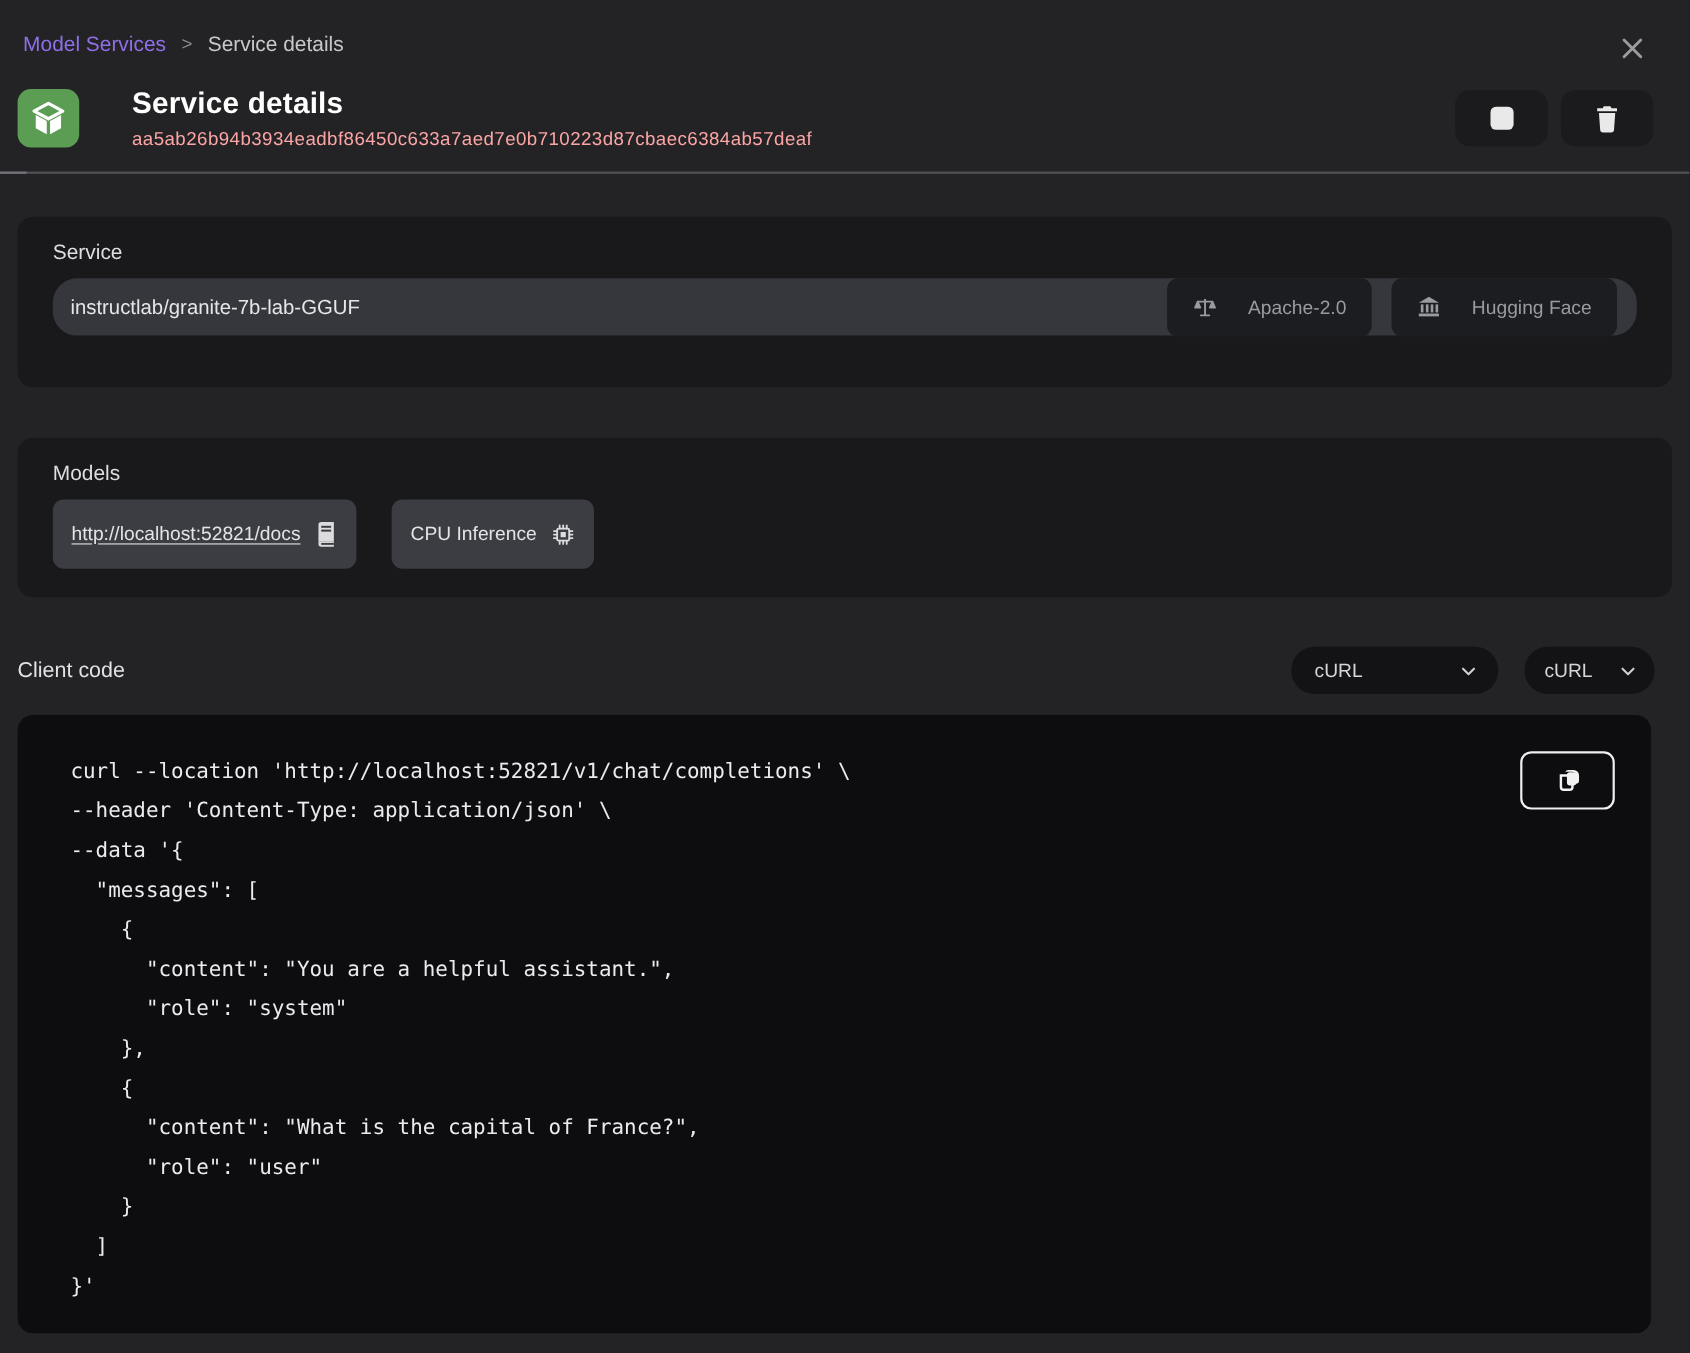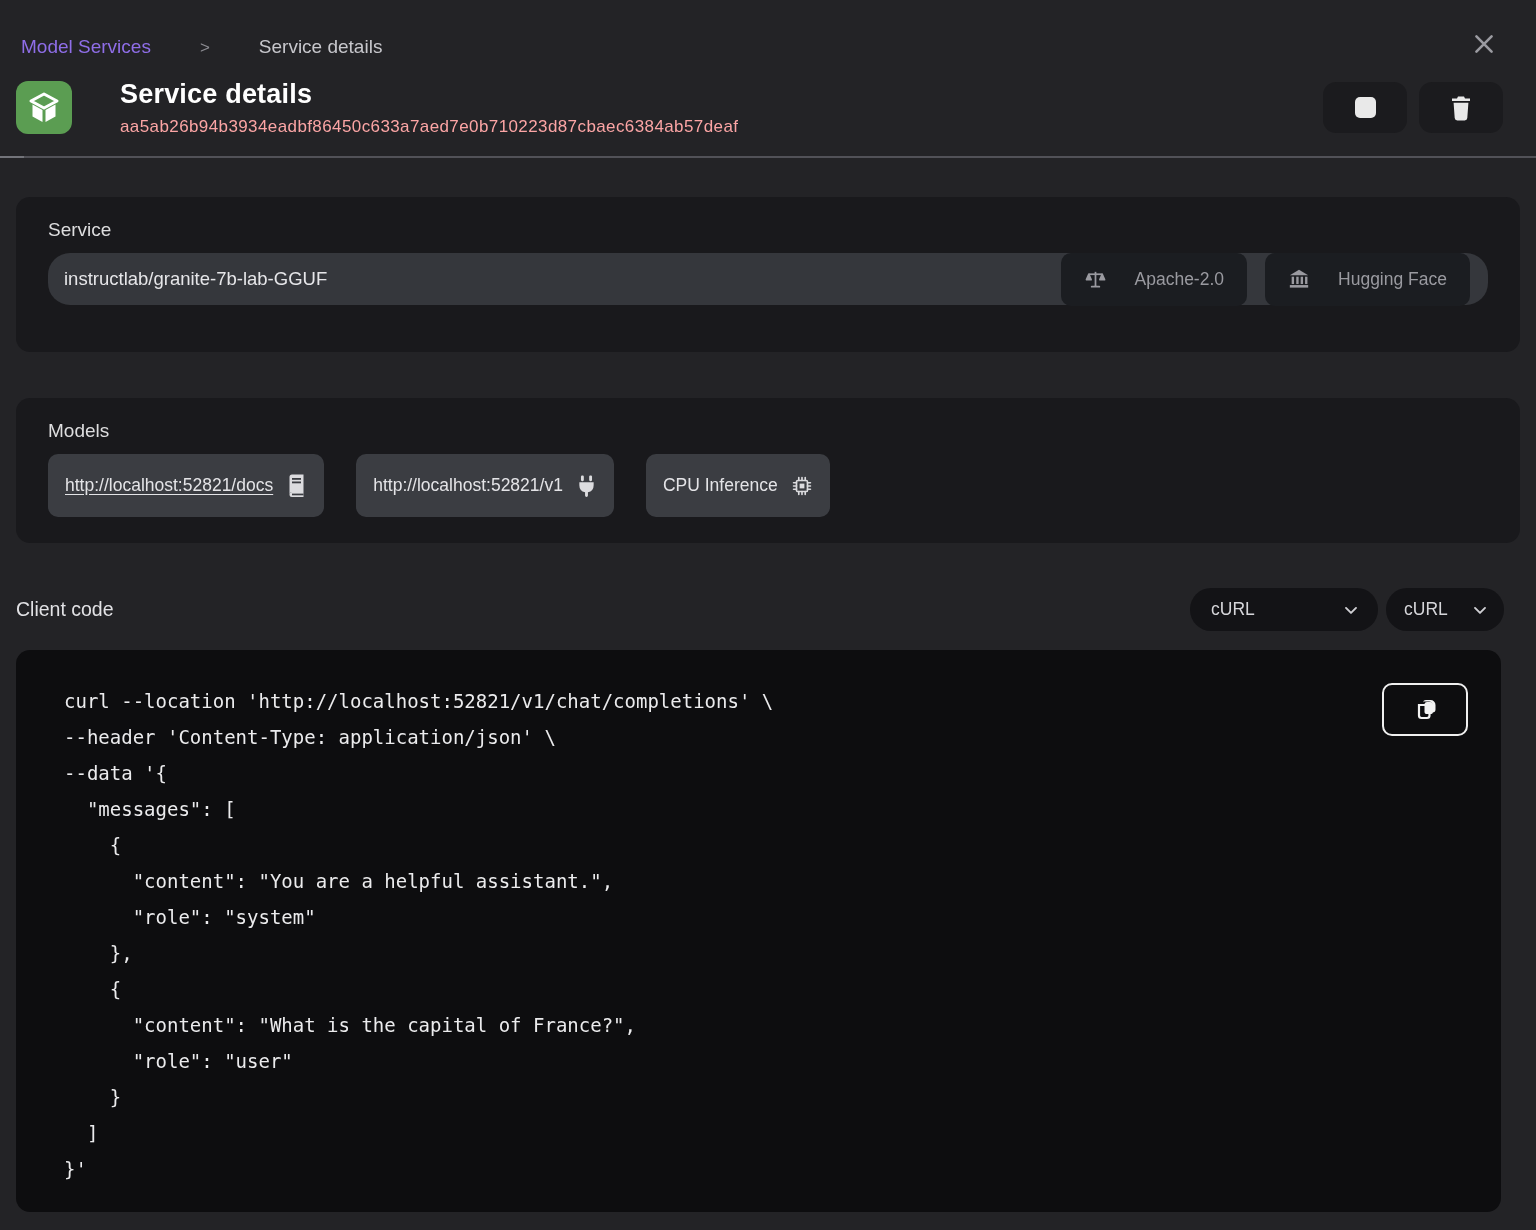--- a/index.html
+++ b/index.html
@@ -6,25 +6,24 @@
   html,body { width:1536px; height:1230px; }
   body {
     background:#232326;
     font-family:"Liberation Sans", sans-serif;
     color:#e8e8ea;
     overflow:hidden;
     position:relative;
   }
   
   .breadcrumb-row {
-    display:flex; align-items:flex-end;
+    display:flex; align-items:flex-start;
     padding:30px 38px 0 21px;
     height:58px;
     font-size:19px;
-    gap:35px;
   }
   .crumb-parent { color:#8f6ee8; cursor:pointer; }
   .crumb-sep { color:#8b8b91; margin:0 14px; font-size:17px; }
   .crumb-current { color:#c7c7cc; }
   .close-btn {
     margin-left:auto; width:28px; height:28px;
     display:flex; align-items:center; justify-content:center;
     cursor:pointer; color:#9b9ba1;
   }
   
@@ -81,21 +80,21 @@
     padding:0 17px; font-size:17.5px; color:#e4e4e7;
   }
   .pill-link { text-decoration:underline; text-underline-offset:3px; color:#e4e4e7; cursor:pointer; }
   .pill svg { color:#dcdcdf; }
   
   .client-code-row {
     display:flex; align-items:center;
     margin:45px 32px 0 16px; height:43px;
   }
   .client-code-label { font-size:19.5px; color:#e2e2e5; font-weight:400; }
-  .dropdowns { margin-left:auto; display:flex; gap:8px; }
+  .dropdowns { margin-left:auto; display:flex; gap:24px; }
   .dropdown {
     height:43px; background:#131316; border-radius:21px;
     display:flex; align-items:center; cursor:pointer;
     color:#d6d6da; font-size:17.5px;
   }
   .dropdown-lang { width:188px; padding:0 17px 0 21px; }
   .dropdown-variant { width:118px; padding:0 14px 0 18px; }
   .dropdown .dd-label { flex:1 1 auto; }
   .dropdown svg { color:#cfcfd3; }
   
@@ -206,30 +205,20 @@
   <div class="server-pills">
     <div class="pill">
       <span class="pill-link">http://localhost:52821/docs</span>
       <span style="display:flex">
         <svg width="21" height="24" viewBox="0 0 20 24" fill="currentColor">
           <path d="M3 3 a2.5 2.5 0 0 1 2.5-2.5 H17 V18 H5.5 A2.5 2.5 0 0 0 3 20.5 Z"></path>
           <rect x="5.5" y="4" width="9" height="1.8" fill="#3b3d42"></rect>
           <rect x="5.5" y="7.5" width="9" height="1.8" fill="#3b3d42"></rect>
           <path d="M3 20.5 A2.5 2.5 0 0 1 5.5 18 H17 v5 H5.5 A2.5 2.5 0 0 1 3 20.5 Z"></path>
           <rect x="5.5" y="19.6" width="11.5" height="1.7" fill="#3b3d42"></rect>
-        </svg>
-      </span>
-    </div>
-    <div class="pill">
-      <span>http://localhost:52821/v1</span>
-      <span style="display:flex">
-        <svg width="21" height="24" viewBox="0 0 22 24" fill="currentColor">
-          <rect x="5.2" y="1" width="3" height="6" rx="1.2"></rect>
-          <rect x="13.8" y="1" width="3" height="6" rx="1.2"></rect>
-          <path d="M3.5 8 h15 v3.2 a7.5 7.5 0 0 1-6 7.35 V22 a1.5 1.5 0 0 1-3 0 v-3.45 a7.5 7.5 0 0 1-6-7.35 Z"></path>
         </svg>
       </span>
     </div>
     <div class="pill">
       <span>CPU Inference</span>
       <span style="display:flex">
         <svg width="22" height="22" viewBox="0 0 24 24" fill="none" stroke="currentColor" stroke-width="1.8">
           <rect x="6" y="6" width="12" height="12" rx="1.5"></rect>
           <rect x="9.4" y="9.4" width="5.2" height="5.2" fill="currentColor" stroke="none"></rect>
           <path d="M8.5 6 V2.8 M12 6 V2.8 M15.5 6 V2.8 M8.5 21.2 V18 M12 21.2 V18 M15.5 21.2 V18 M6 8.5 H2.8 M6 12 H2.8 M6 15.5 H2.8 M21.2 8.5 H18 M21.2 12 H18 M21.2 15.5 H18" stroke-linecap="round"></path>

